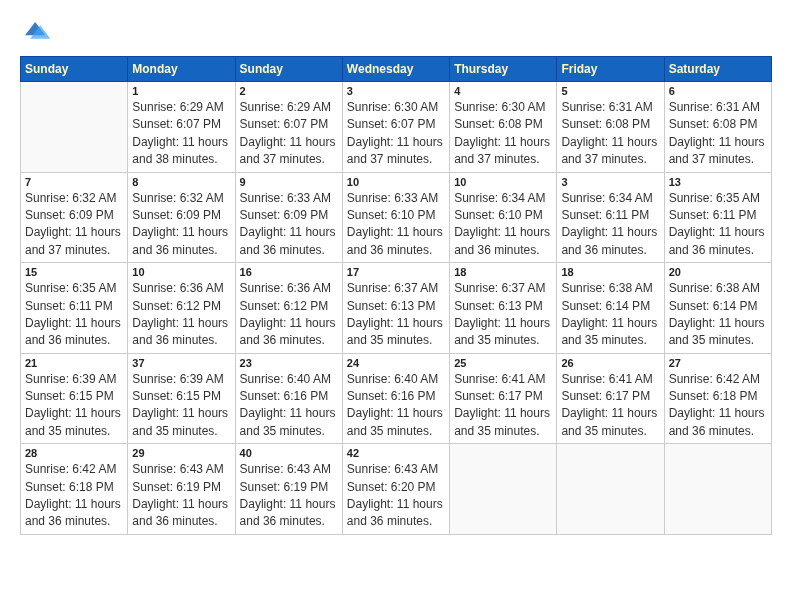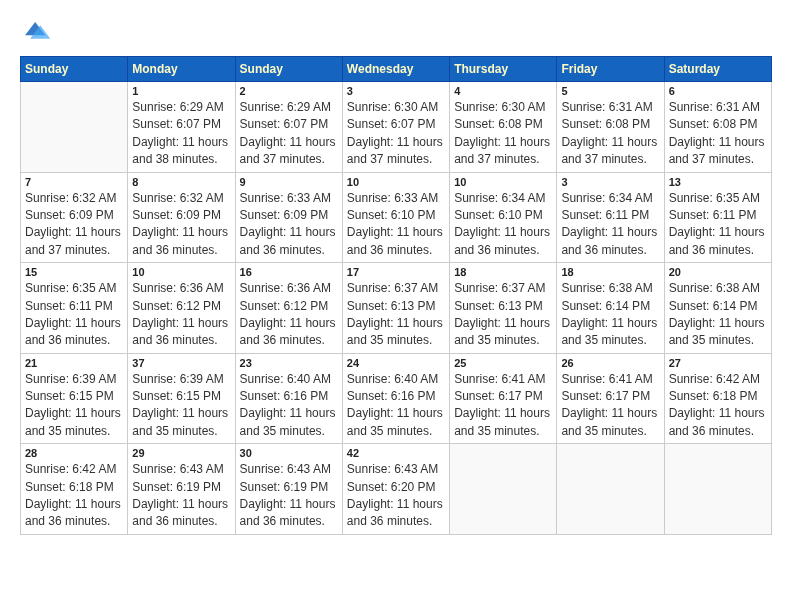--- a/index.html
+++ b/index.html
@@ -247,21 +247,21 @@
         <tr>
           <td>
             <span class="day-number">28</span>
             <div class="day-info">Sunrise: 6:42 AM<br>Sunset: 6:18 PM<br>Daylight: 11 hours and 36 minutes.</div>
           </td>
           <td>
             <span class="day-number">29</span>
             <div class="day-info">Sunrise: 6:43 AM<br>Sunset: 6:19 PM<br>Daylight: 11 hours and 36 minutes.</div>
           </td>
           <td>
-            <span class="day-number">30</span>
+            <span class="day-number">40</span>
             <div class="day-info">Sunrise: 6:43 AM<br>Sunset: 6:19 PM<br>Daylight: 11 hours and 36 minutes.</div>
           </td>
           <td>
             <span class="day-number">42</span>
             <div class="day-info">Sunrise: 6:43 AM<br>Sunset: 6:20 PM<br>Daylight: 11 hours and 36 minutes.</div>
           </td>
           <td class="empty"></td>
           <td class="empty"></td>
           <td class="empty"></td>
         </tr>

